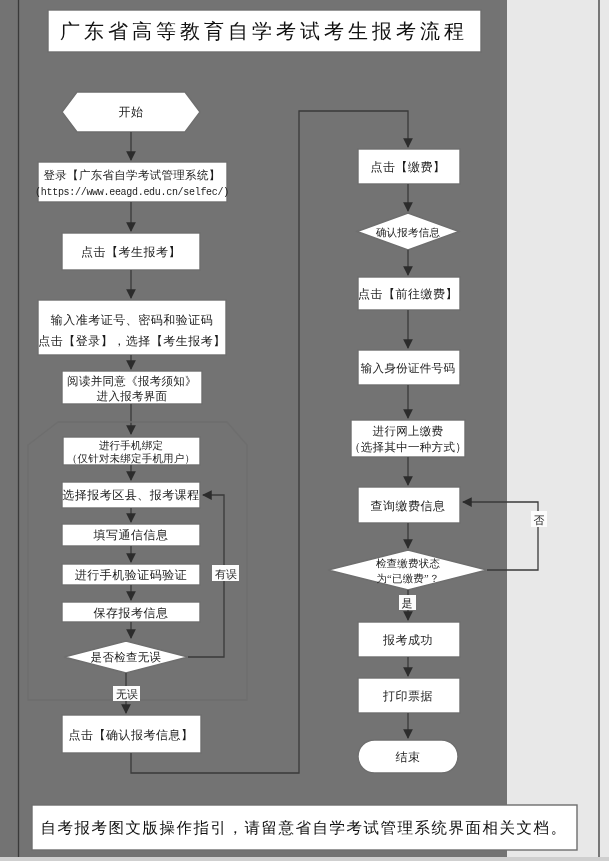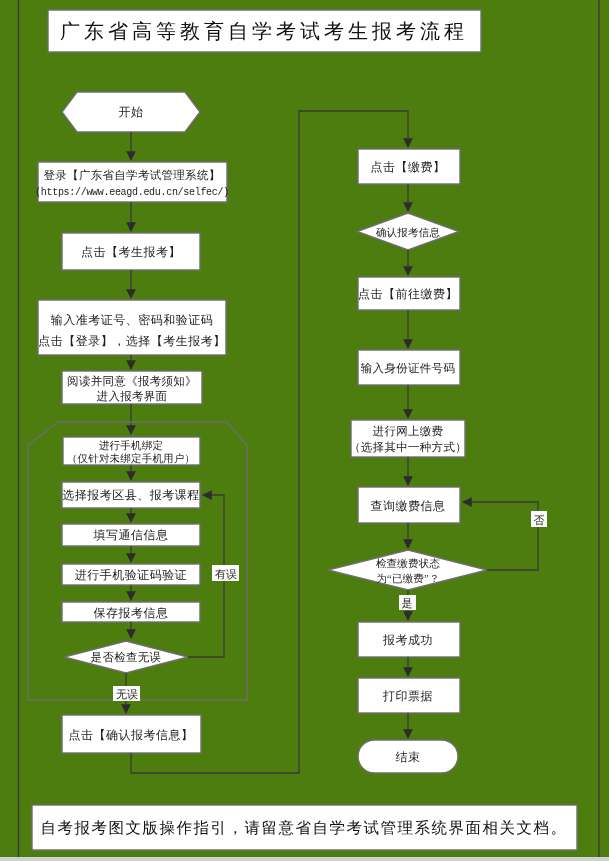--- a/index.html
+++ b/index.html
@@ -1,17 +1,17 @@
 <!DOCTYPE html>
 <html><head>
 <meta charset="utf-8">
 <style>
   html,body{margin:0;padding:0;background:#e8e8e8;}
   .page{
-    width:609px;height:861px;background:#4d7c0f;position:relative;
+    width:507px;height:861px;background:#737373;position:relative;
     font-family:"Liberation Serif","DejaVu Serif",serif;
   }
   svg{display:block;}
   .node{fill:#ffffff;stroke:#6e6e6e;stroke-width:1.4;}
   .container-box{fill:none;stroke:#6e6e6e;stroke-width:1.4;}
   .flow{stroke:#3a3a3a;stroke-width:1.3;fill:none;}
   text{
     font-family:"Liberation Serif","DejaVu Serif",serif;
     fill:#1c1c1c;text-anchor:middle;
   }

